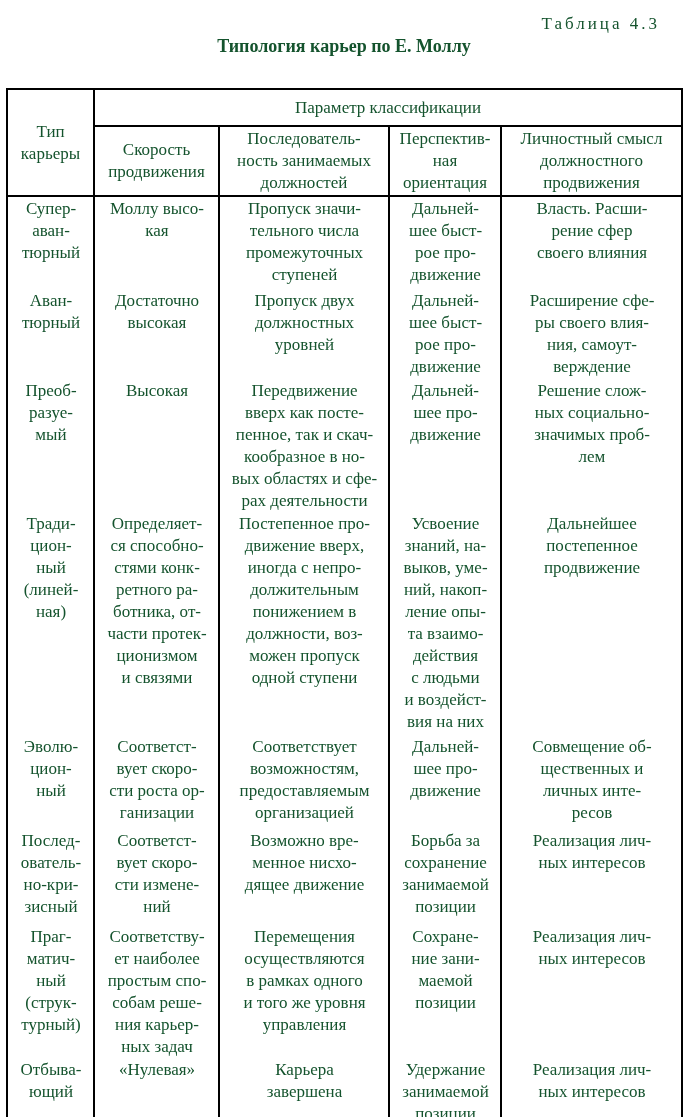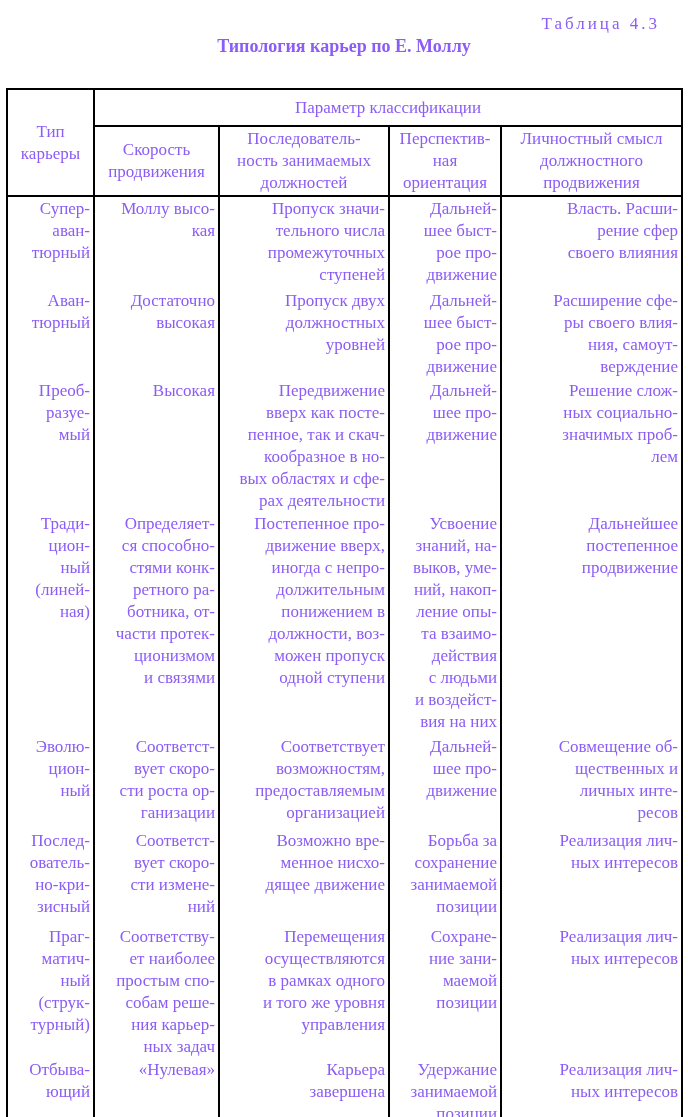--- a/index.html
+++ b/index.html
@@ -5,21 +5,21 @@
   html, body {
     margin: 0;
     padding: 0;
     background: #ffffff;
   }
   .page {
     position: relative;
     width: 688px;
     height: 1117px;
     background: #ffffff;
-    color: #8b5cf6;
+    color: #14532d;
     font-family: "Liberation Serif", "DejaVu Serif", serif;
     overflow: hidden;
   }
   .table-label {
     position: absolute;
     top: 14px;
     right: 28px;
     font-size: 17px;
     letter-spacing: 3px;
     white-space: pre;
@@ -56,21 +56,21 @@
     text-align: center;
     vertical-align: middle;
     padding: 1px 7px;
   }
   th.param-head { height: 33px; }
   tr.subhead th { height: 65px; }
   table.career tbody td {
     border-top: 0;
     border-bottom: 0;
     vertical-align: top;
-    text-align: right;
+    text-align: center;
     padding: 1px 3px 0 4px;
   }
   
   tbody tr:nth-child(1) { height: 93px; }
   tbody tr:nth-child(2) { height: 90px; }
   tbody tr:nth-child(3) { height: 130px; }
   tbody tr:nth-child(4) { height: 223px; padding-left: 8px; }
   tbody tr:nth-child(5) { height: 94px; }
   tbody tr:nth-child(6) { height: 96px; }
   tbody tr:nth-child(7) { height: 131px; }

